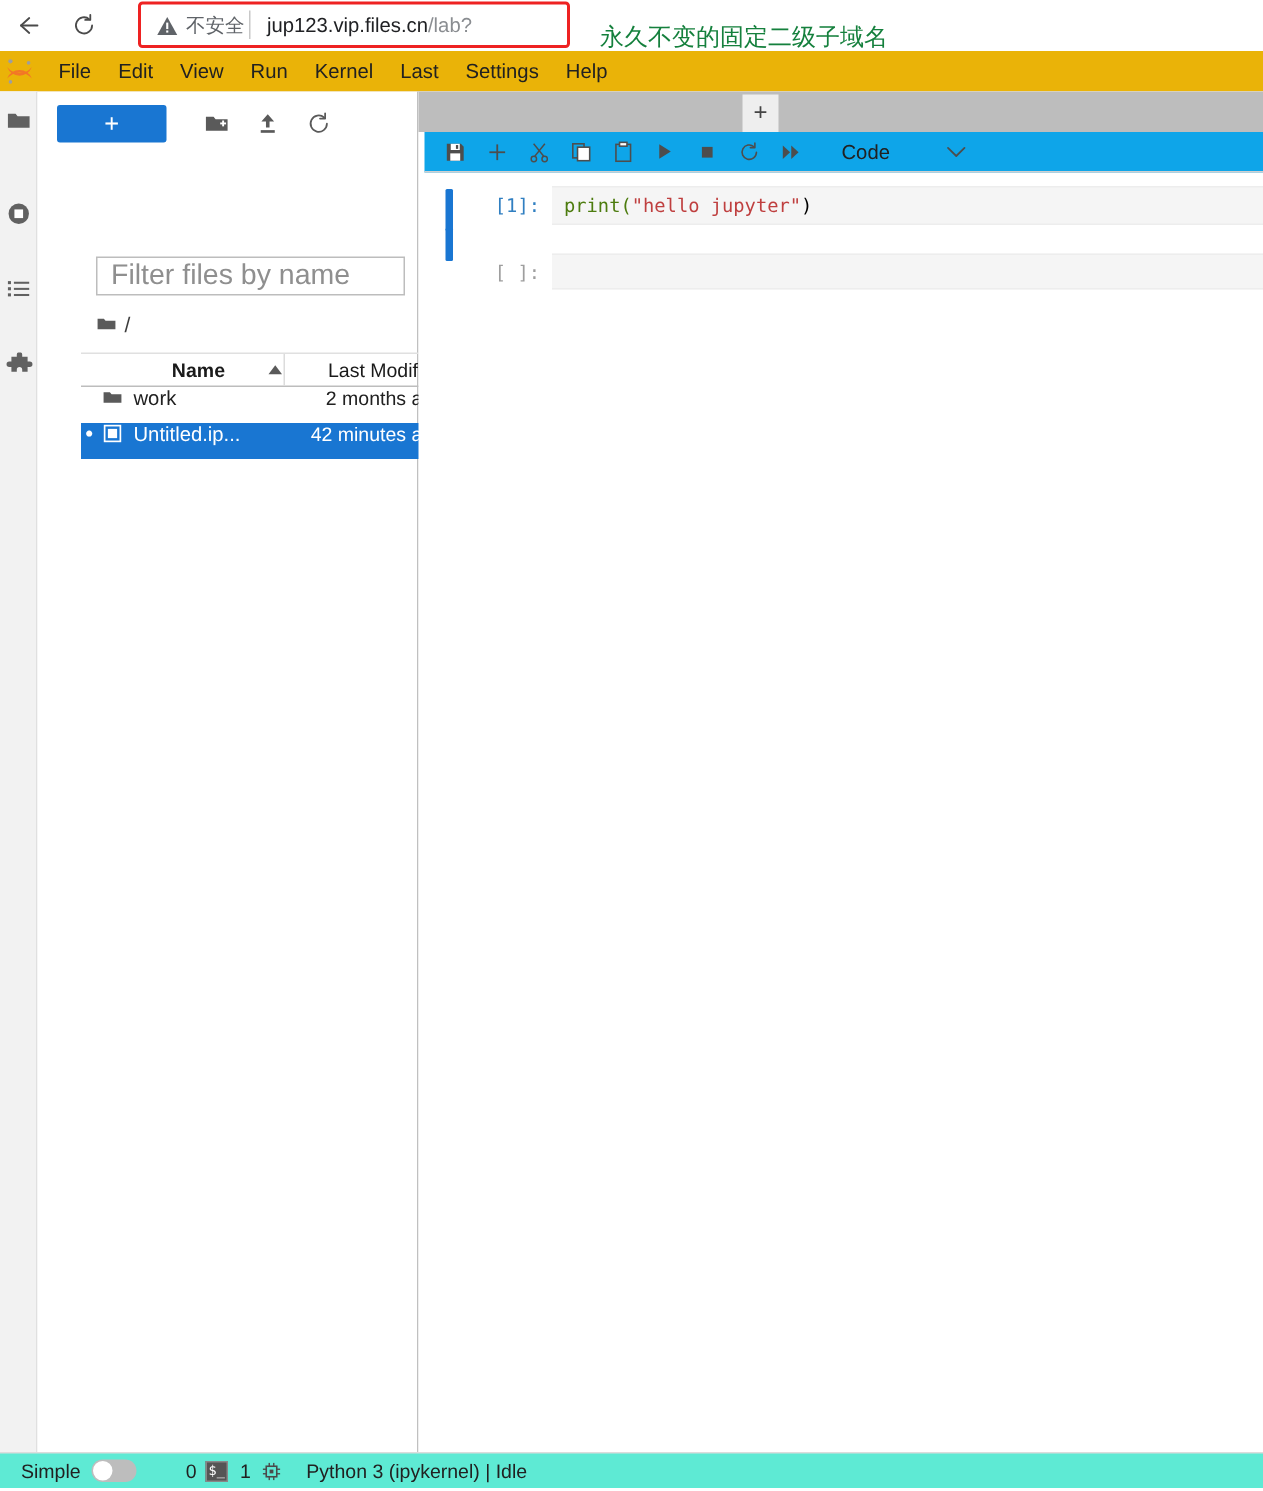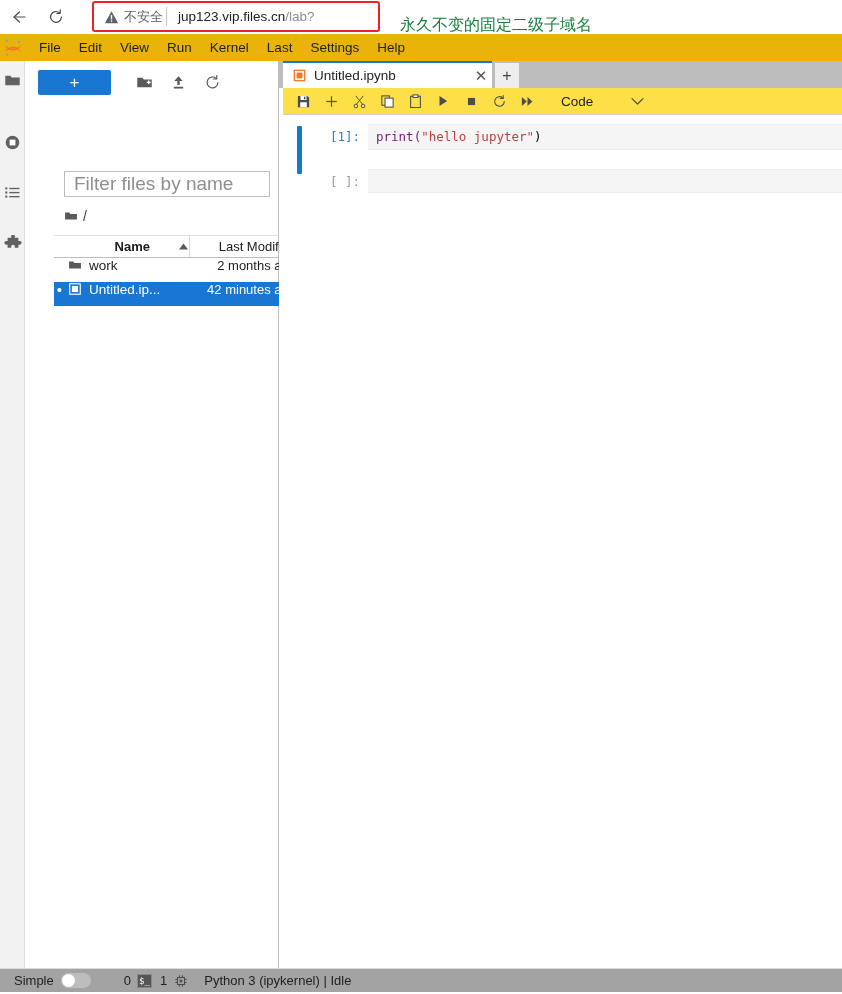--- a/index.html
+++ b/index.html
@@ -358,21 +358,21 @@
     display: flex; align-items: center; justify-content: center;
     font-size: 16px;
     color: #444;
     cursor: pointer;
   }
 
   #nb-toolbar {
     position: absolute;
     left: 4px; top: 27px;
     width: 559px; height: 27px;
-    background: #fde047;
+    background: #0ea5e9;
     border-bottom: 1px solid #d0d0d0;
     box-sizing: border-box;
     display: flex;
     align-items: center;
     padding-left: 6px;
   }
   .nb-tool {
     width: 28px; height: 25px;
     display: flex; align-items: center; justify-content: center;
     color: #4d4d4d;
@@ -429,41 +429,41 @@
     border-top: 1px solid #ededed;
     border-bottom: 1px solid #ededed;
     padding: 4px 0 4px 8px;
     box-sizing: border-box;
     font-family: "DejaVu Sans Mono", monospace;
     font-size: 12.5px;
     line-height: 16px;
     white-space: pre;
     color: #000000;
   }
-  .tok-fn  { color: #701a75; }
+  .tok-fn  { color: #4d7c0f; }
   .tok-str { color: #bf3f3f; }
   .tok-pn  { color: #000000; }
   .cell-output {
     flex: 1;
     padding: 4px 0 4px 8px;
     box-sizing: border-box;
     font-family: "DejaVu Sans Mono", monospace;
     font-size: 12.5px;
     line-height: 16px;
     white-space: pre;
     color: #000000;
     background: #ffffff;
   }
 
   
   #status-bar {
     position: absolute;
     left: 0; top: 968px;
     width: 842px; height: 24px;
-    background: #a3a3a3;
+    background: #5eead4;
     border-top: 1px solid #dcdcdc;
     box-sizing: border-box;
     display: flex;
     align-items: center;
     font-size: 13px;
     color: #212121;
   }
   #sb-simple-label { margin-left: 14px; }
   #sb-toggle {
     margin-left: 7px;
@@ -661,30 +661,20 @@
       </span>
       <span class="fb-row-name">Untitled.ip...</span>
       <span class="fb-row-modified">42 minutes ago</span>
     </div>
   </div>
 </div>
 
 <div id="main-area">
 
   <div id="tab-bar">
-    <div id="doc-tab">
-      <span id="doc-tab-icon">
-        <svg width="13" height="13" viewBox="0 0 20 20">
-          <rect x="2" y="2" width="16" height="16" fill="none" stroke="#f37726" stroke-width="2"></rect>
-          <rect x="5.5" y="5.5" width="9" height="9" fill="#f37726"></rect>
-        </svg>
-      </span>
-      <span id="doc-tab-label">Untitled.ipynb</span>
-      <span id="doc-tab-close">✕</span>
-    </div>
     <div id="new-tab-btn">+</div>
   </div>
 
   <div id="nb-toolbar">
     <div class="nb-tool">
       <svg width="15" height="15" viewBox="0 0 20 20">
         <path d="M2.5 2.5 h12.5 l2.5 2.5 v12.5 h-15 Z" fill="#4d4d4d"></path>
         <rect x="6" y="2.5" width="8" height="5.5" fill="#ffffff"></rect>
         <rect x="10.6" y="3.6" width="2" height="3.4" fill="#4d4d4d"></rect>
         <rect x="5.6" y="11" width="8.8" height="6.5" fill="#ffffff"></rect>

